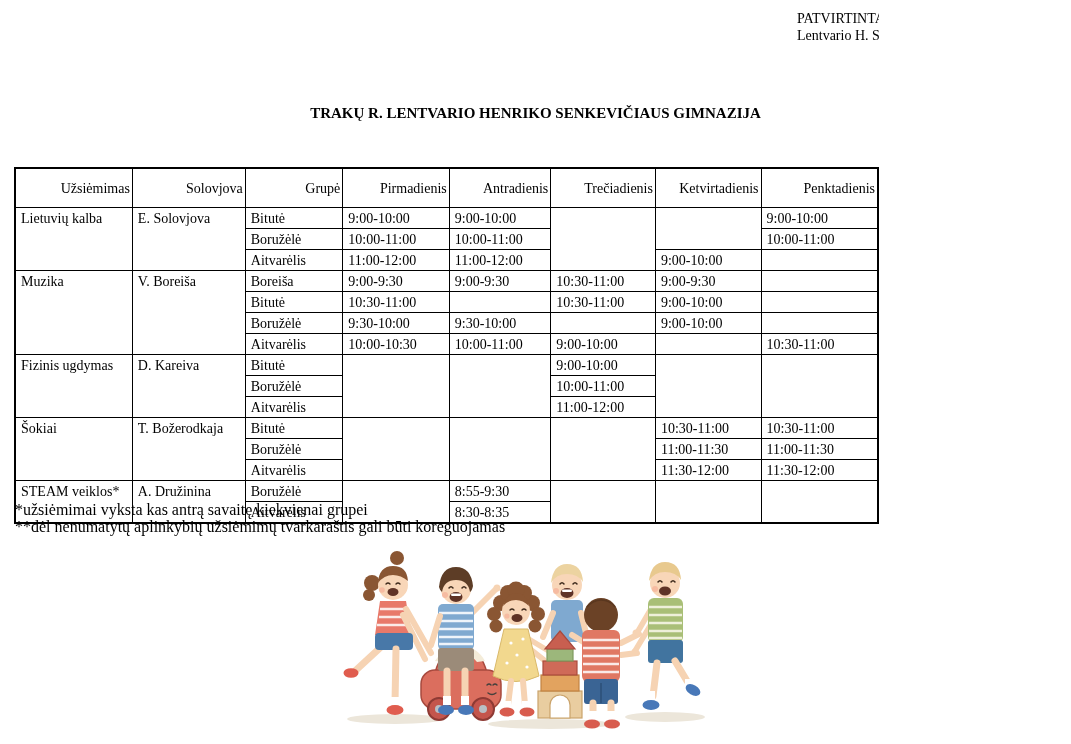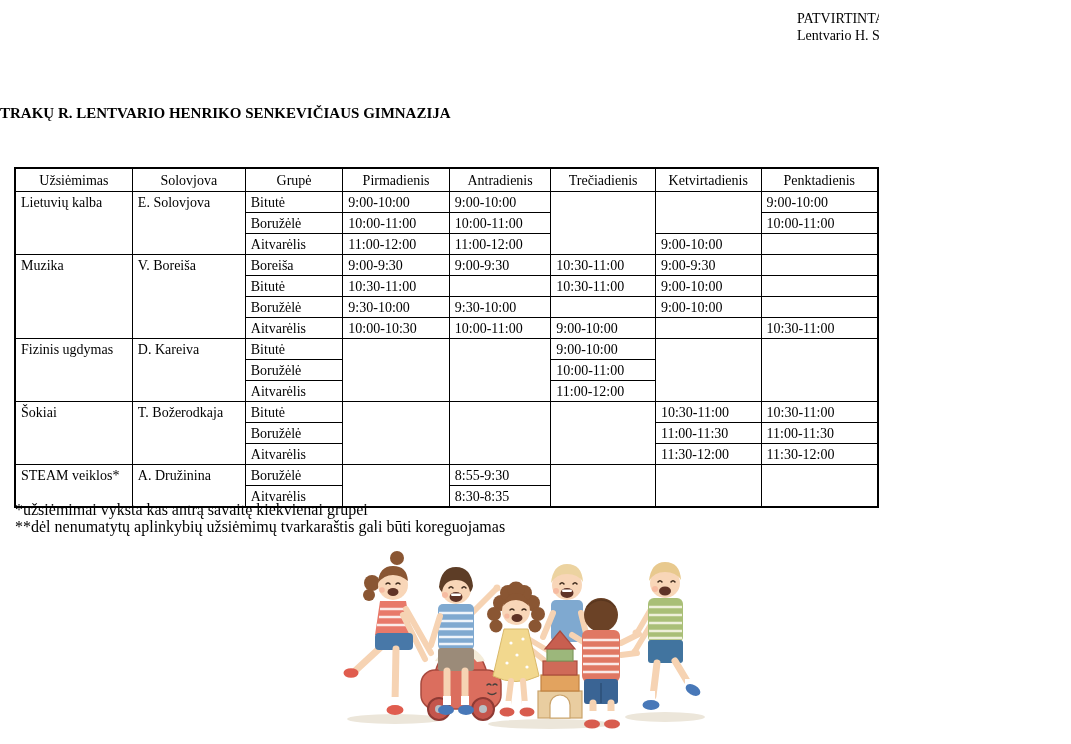--- a/index.html
+++ b/index.html
@@ -1,26 +1,26 @@
 <!DOCTYPE html>
 <html><head>
 <meta charset="utf-8">
 <style>
   html,body{margin:0;padding:0;background:#fff;}
   .page{position:relative;width:879px;height:744px;background:#fff;overflow:hidden;
         font-family:"Liberation Serif","DejaVu Serif",serif;color:#000;}
   .approval{position:absolute;left:797px;top:10px;font-size:14px;line-height:17px;white-space:nowrap;}
-  .doc-title{position:absolute;left:0;top:104px;width:1071px;
+  .doc-title{position:absolute;left:0;top:104px;width:1071px;text-align:center;
              font-weight:bold;font-size:15px;line-height:18.5px;}
   table.schedule{position:absolute;left:14px;top:167px;border-collapse:collapse;
                  border:2px solid #000;table-layout:fixed;}
   table.schedule th, table.schedule td{border:1px solid #000;font-size:14px;
                  padding:0 3px 0 5px;height:20px;line-height:19px;white-space:nowrap;
                  overflow:hidden;font-weight:normal;text-align:left;vertical-align:middle;}
-  table.schedule th{text-align:center;height:22px;padding:0 2px;}
+  table.schedule th{text-align:right;height:22px;padding:8px 2px;}
   table.schedule td.span-cell{vertical-align:top;padding-top:1px;}
   .footnotes{position:absolute;left:15px;top:502px;font-size:16px;line-height:16.5px;}
   .illustration{position:absolute;left:335px;top:543px;width:400px;height:187px;}
 </style>
 </head>
 <body>
 
 <div class="page">
 
   <div class="approval">

